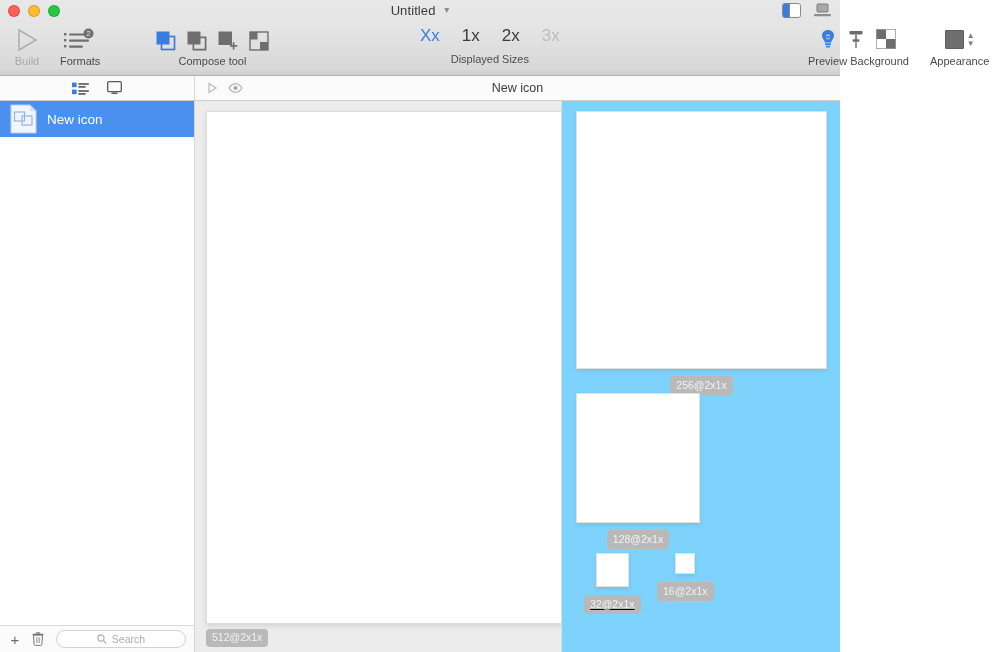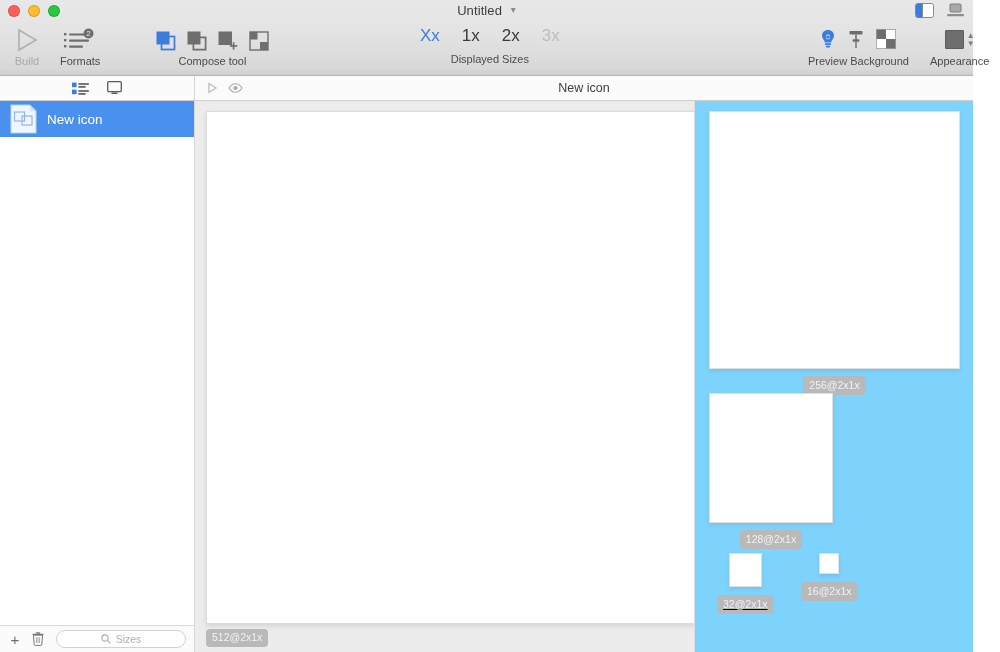--- a/index.html
+++ b/index.html
@@ -7,21 +7,21 @@
   html, body {
     width: 1000px;
     height: 652px;
     overflow: hidden;
     font-family: "Liberation Sans", sans-serif;
     background: #ffffff;
   }
 
   #app {
     position: relative;
-    width: 973px;
+    width: 840px;
     height: 652px;
     display: flex;
     flex-direction: column;
     background: #fff;
   }
 
   
   .titlebar {
     position: relative;
     height: 76px;
@@ -308,21 +308,21 @@
     box-shadow: 0 2px 4px rgba(0,0,0,0.09);
   }
   .prev-badge-wrap {
     margin-top: 6px;
   }
 
   .p256 { left: 14px; top: 10px; }
   .p128 { left: 14px; top: 292px; }
   .p48  { left: 156px; top: 292px; }
   .p32  { left: 22px; top: 452px; text-decoration: underline; }
-  .p16  { left: 106px; top: 452px; }
+  .p16  { left: 95px; top: 452px; }
 
   
   .p48 .prev-badge-wrap  { margin-top: 6px; }
   .p32 .prev-badge-wrap  { margin-top: 7px; }
   .p16 .prev-badge-wrap  { margin-top: 7px; }
 
   svg { display: block; }
 </style>
 </head>
 <body>
@@ -551,21 +551,21 @@
             </g>
           </svg>
         </span>
         <div class="search-field">
           <span>
             <svg width="10" height="10" viewBox="0 0 10 10">
               <circle cx="4" cy="4" r="3.1" fill="none" stroke="#a8a8a8" stroke-width="1.1"></circle>
               <line x1="6.4" y1="6.4" x2="9.3" y2="9.3" stroke="#a8a8a8" stroke-width="1.2"></line>
             </svg>
           </span>
-          <span class="sf-text">Sizes</span>
+          <span class="sf-text">Search</span>
         </div>
       </div>
     </div>
 
     <div class="canvas-area">
       <div class="canvas-wrap">
         <div class="canvas-tile"></div>
       </div>
       <div class="canvas-badge-row">
         <span class="size-badge">512@2x1x</span>

